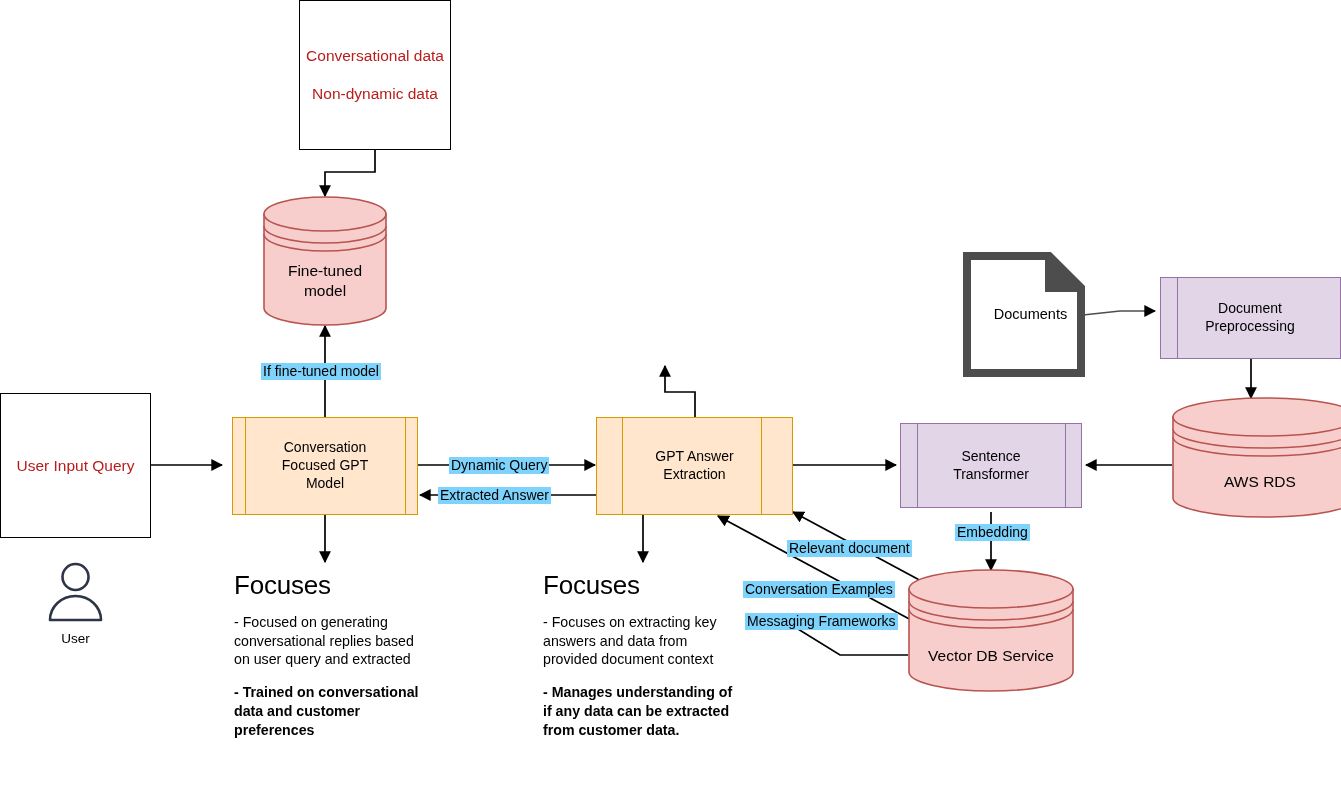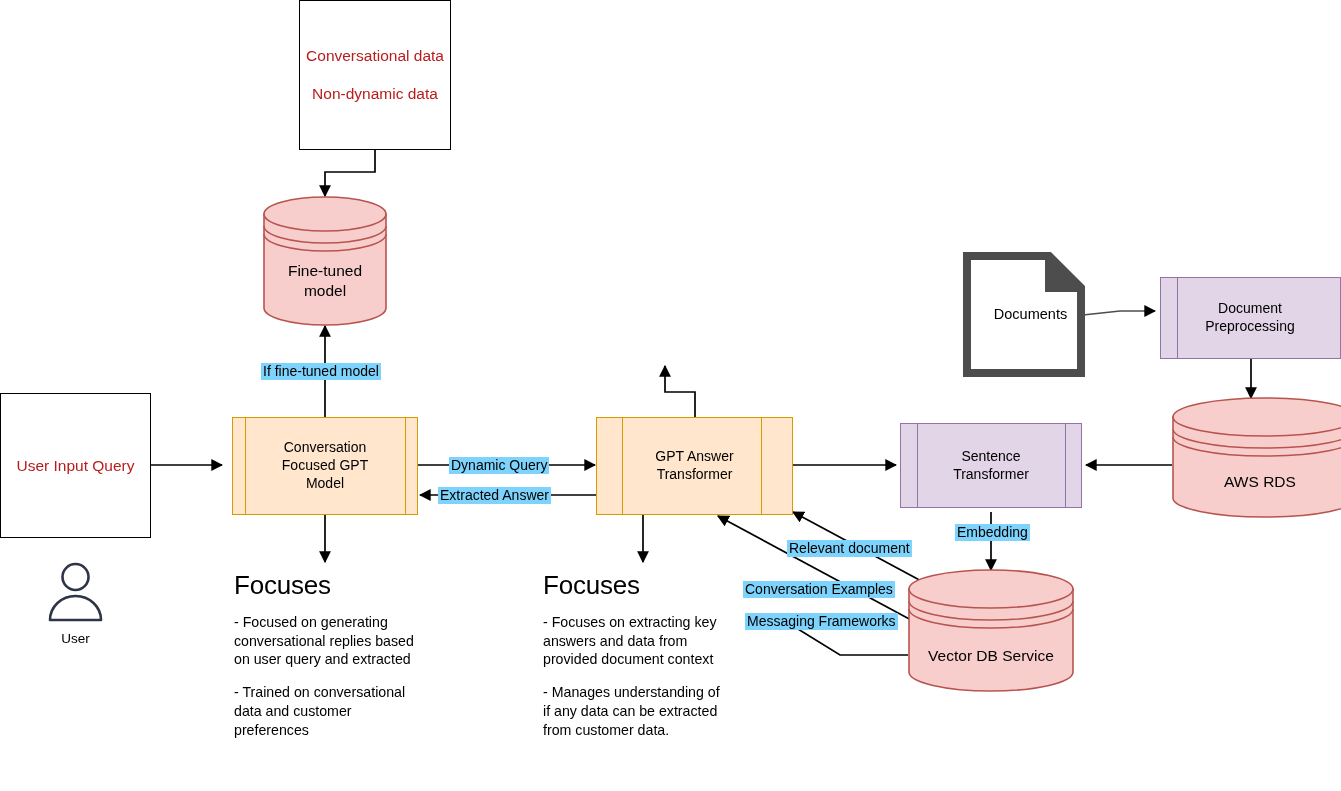--- a/index.html
+++ b/index.html
@@ -119,21 +119,21 @@
     letter-spacing: -0.2px;
     margin: 0 0 12px 0;
   }
   .focus-line {
     font-size: 14.2px;
     line-height: 1.32;
     color: #000;
     margin: 0 0 14px 0;
     white-space: pre-line;
   }
-  .focus-line:last-child { margin-bottom: 10px; }
+  .focus-line:last-child { margin-bottom: 10px; font-weight: bold; }
 </style>
 </head>
 <body>
 
 <div id="canvas">
 
   <svg id="edges" viewBox="0 0 1341 791" width="1341" height="791">
     <defs>
       <marker id="arw" viewBox="0 0 10 10" refX="9" refY="5" markerWidth="7" markerHeight="7" orient="auto-start-reverse">
         <path d="M 0 0 L 10 5 L 0 10 z" fill="#000000"></path>
@@ -228,21 +228,21 @@
     <div class="label" style="white-space:pre-line;">Conversation
 Focused GPT
 Model</div>
   </div>
 
   <div class="proc orange" style="left:596px; top:417px; width:197px; height:98px;">
     <div class="body"></div>
     <div class="bar" style="left:26px;"></div>
     <div class="bar" style="left:165px;"></div>
     <div class="label" style="white-space:pre-line;">GPT Answer
-Transformer</div>
+Extraction</div>
   </div>
 
   <div class="proc purple" style="left:900px; top:423px; width:182px; height:85px;">
     <div class="body"></div>
     <div class="bar" style="left:17px;"></div>
     <div class="bar" style="left:165px;"></div>
     <div class="label" style="white-space:pre-line;">Sentence
 Transformer</div>
   </div>
 

